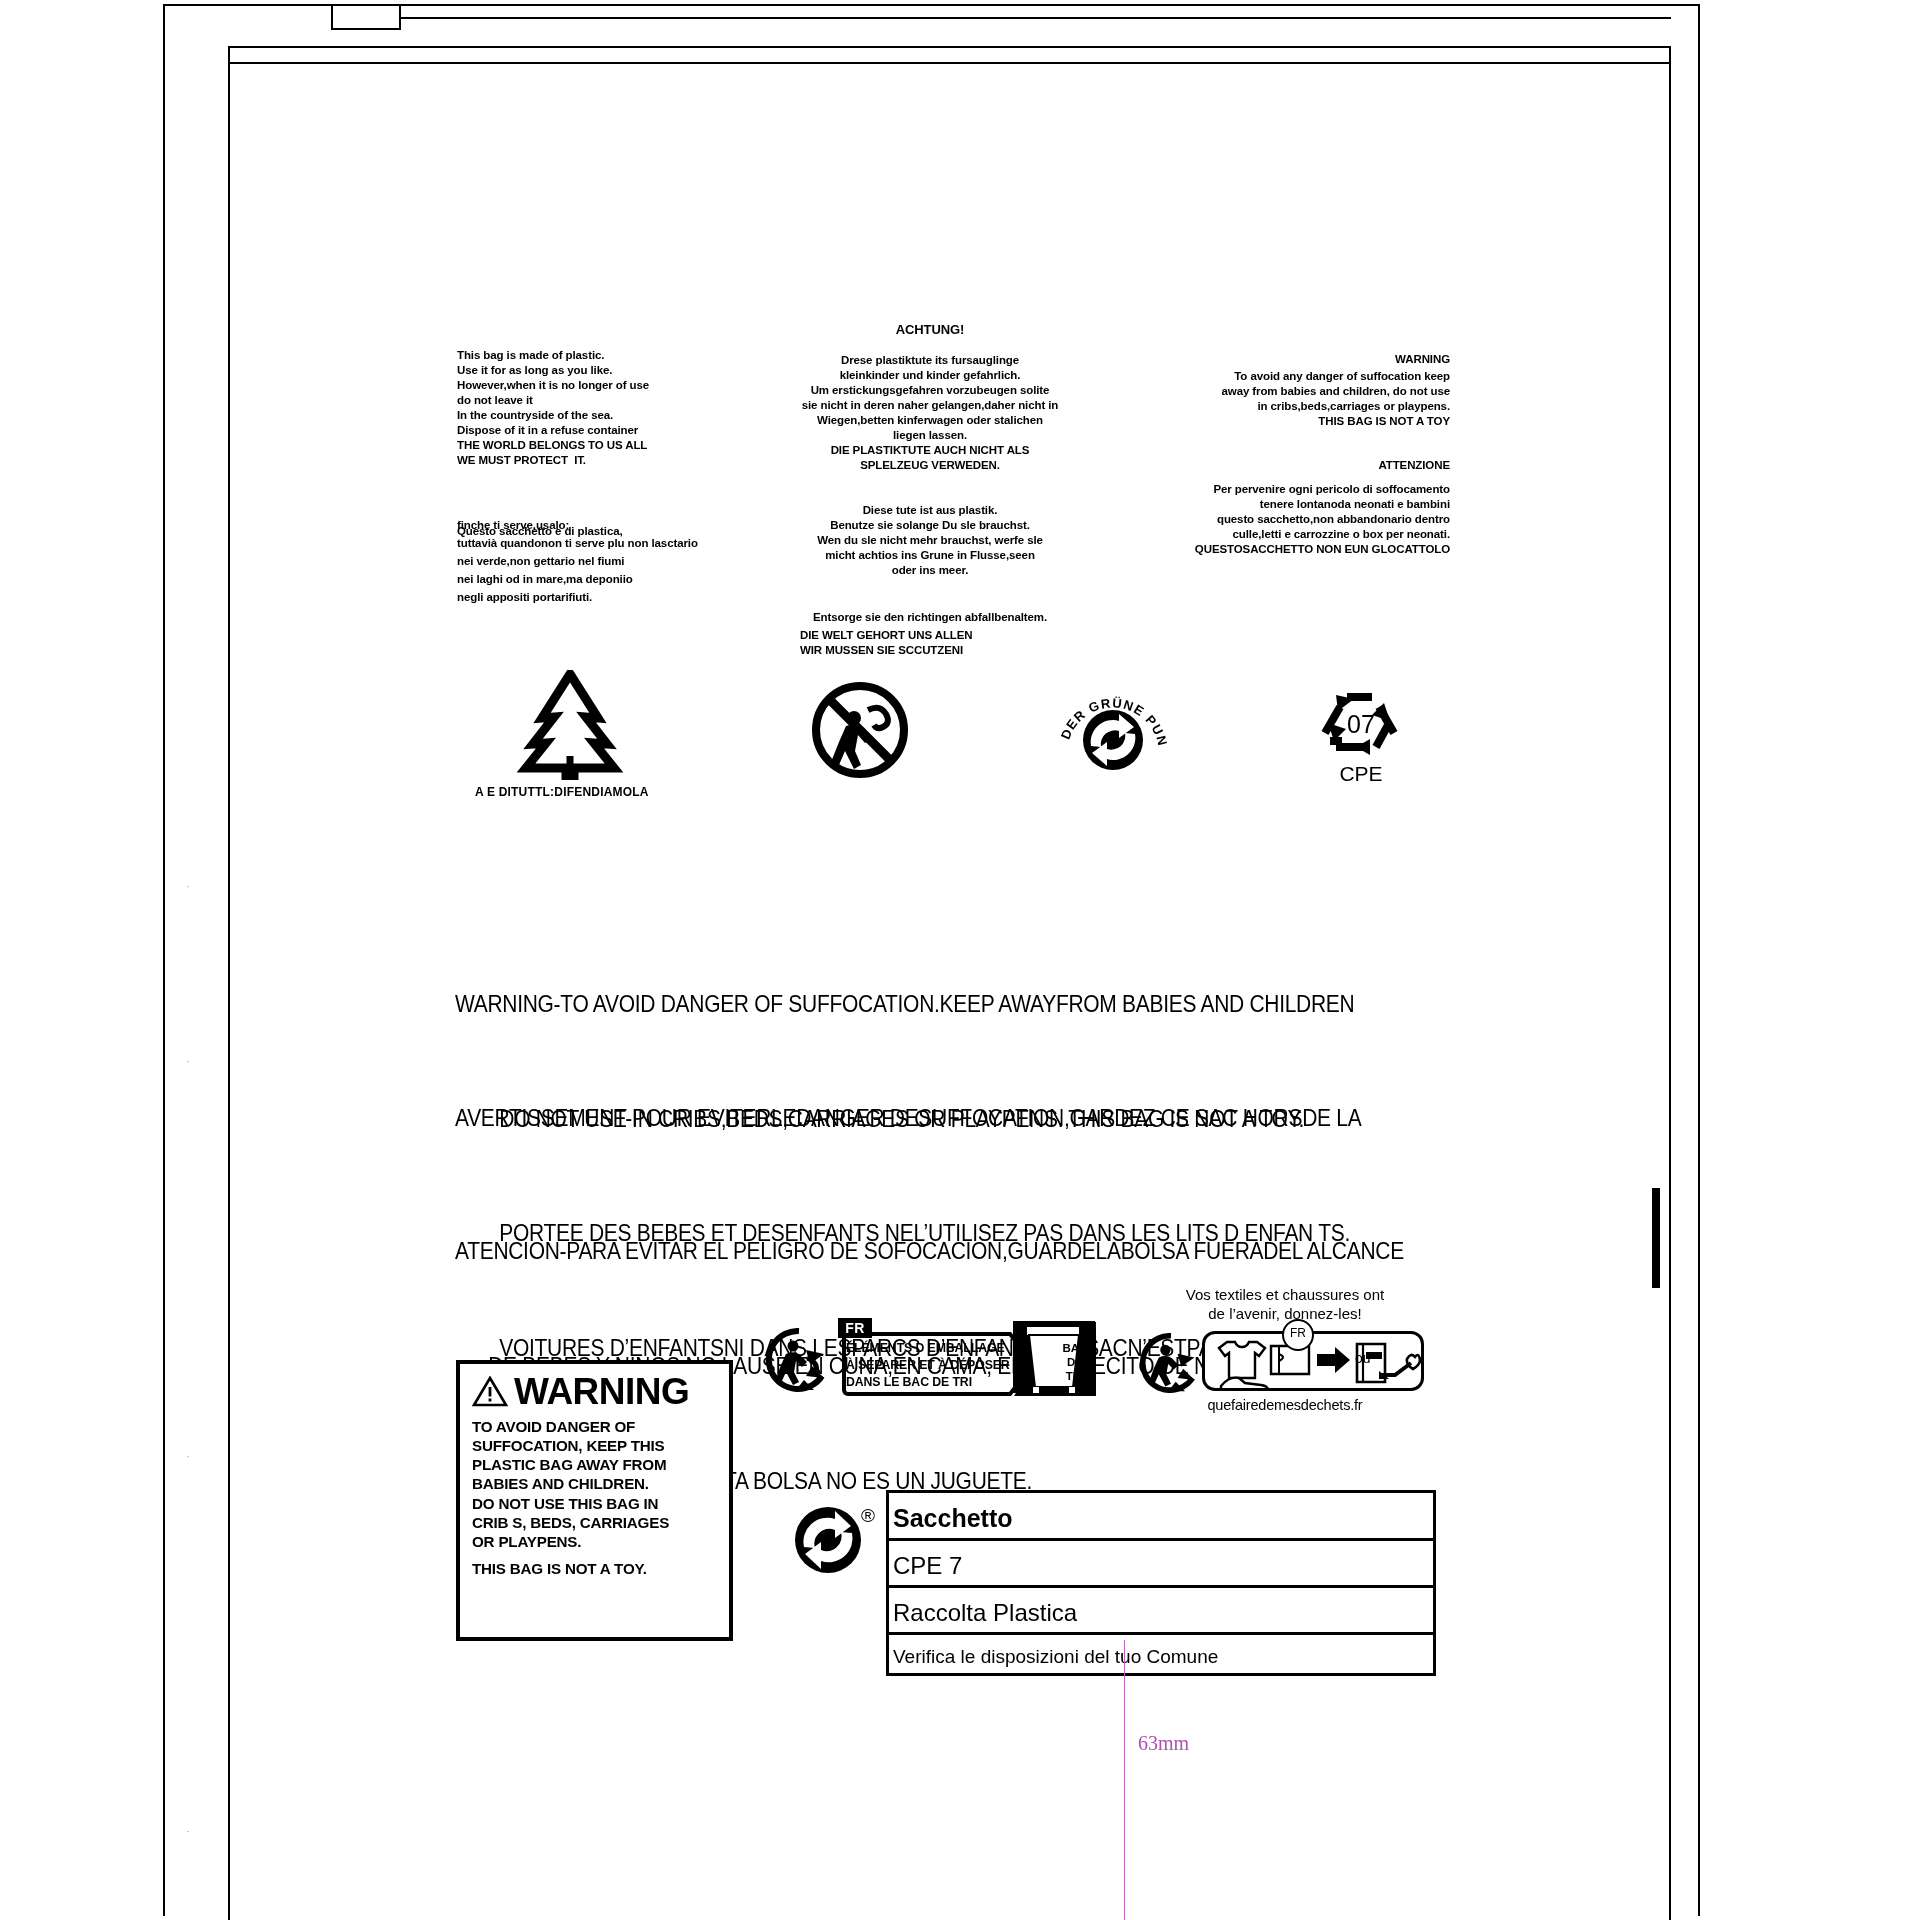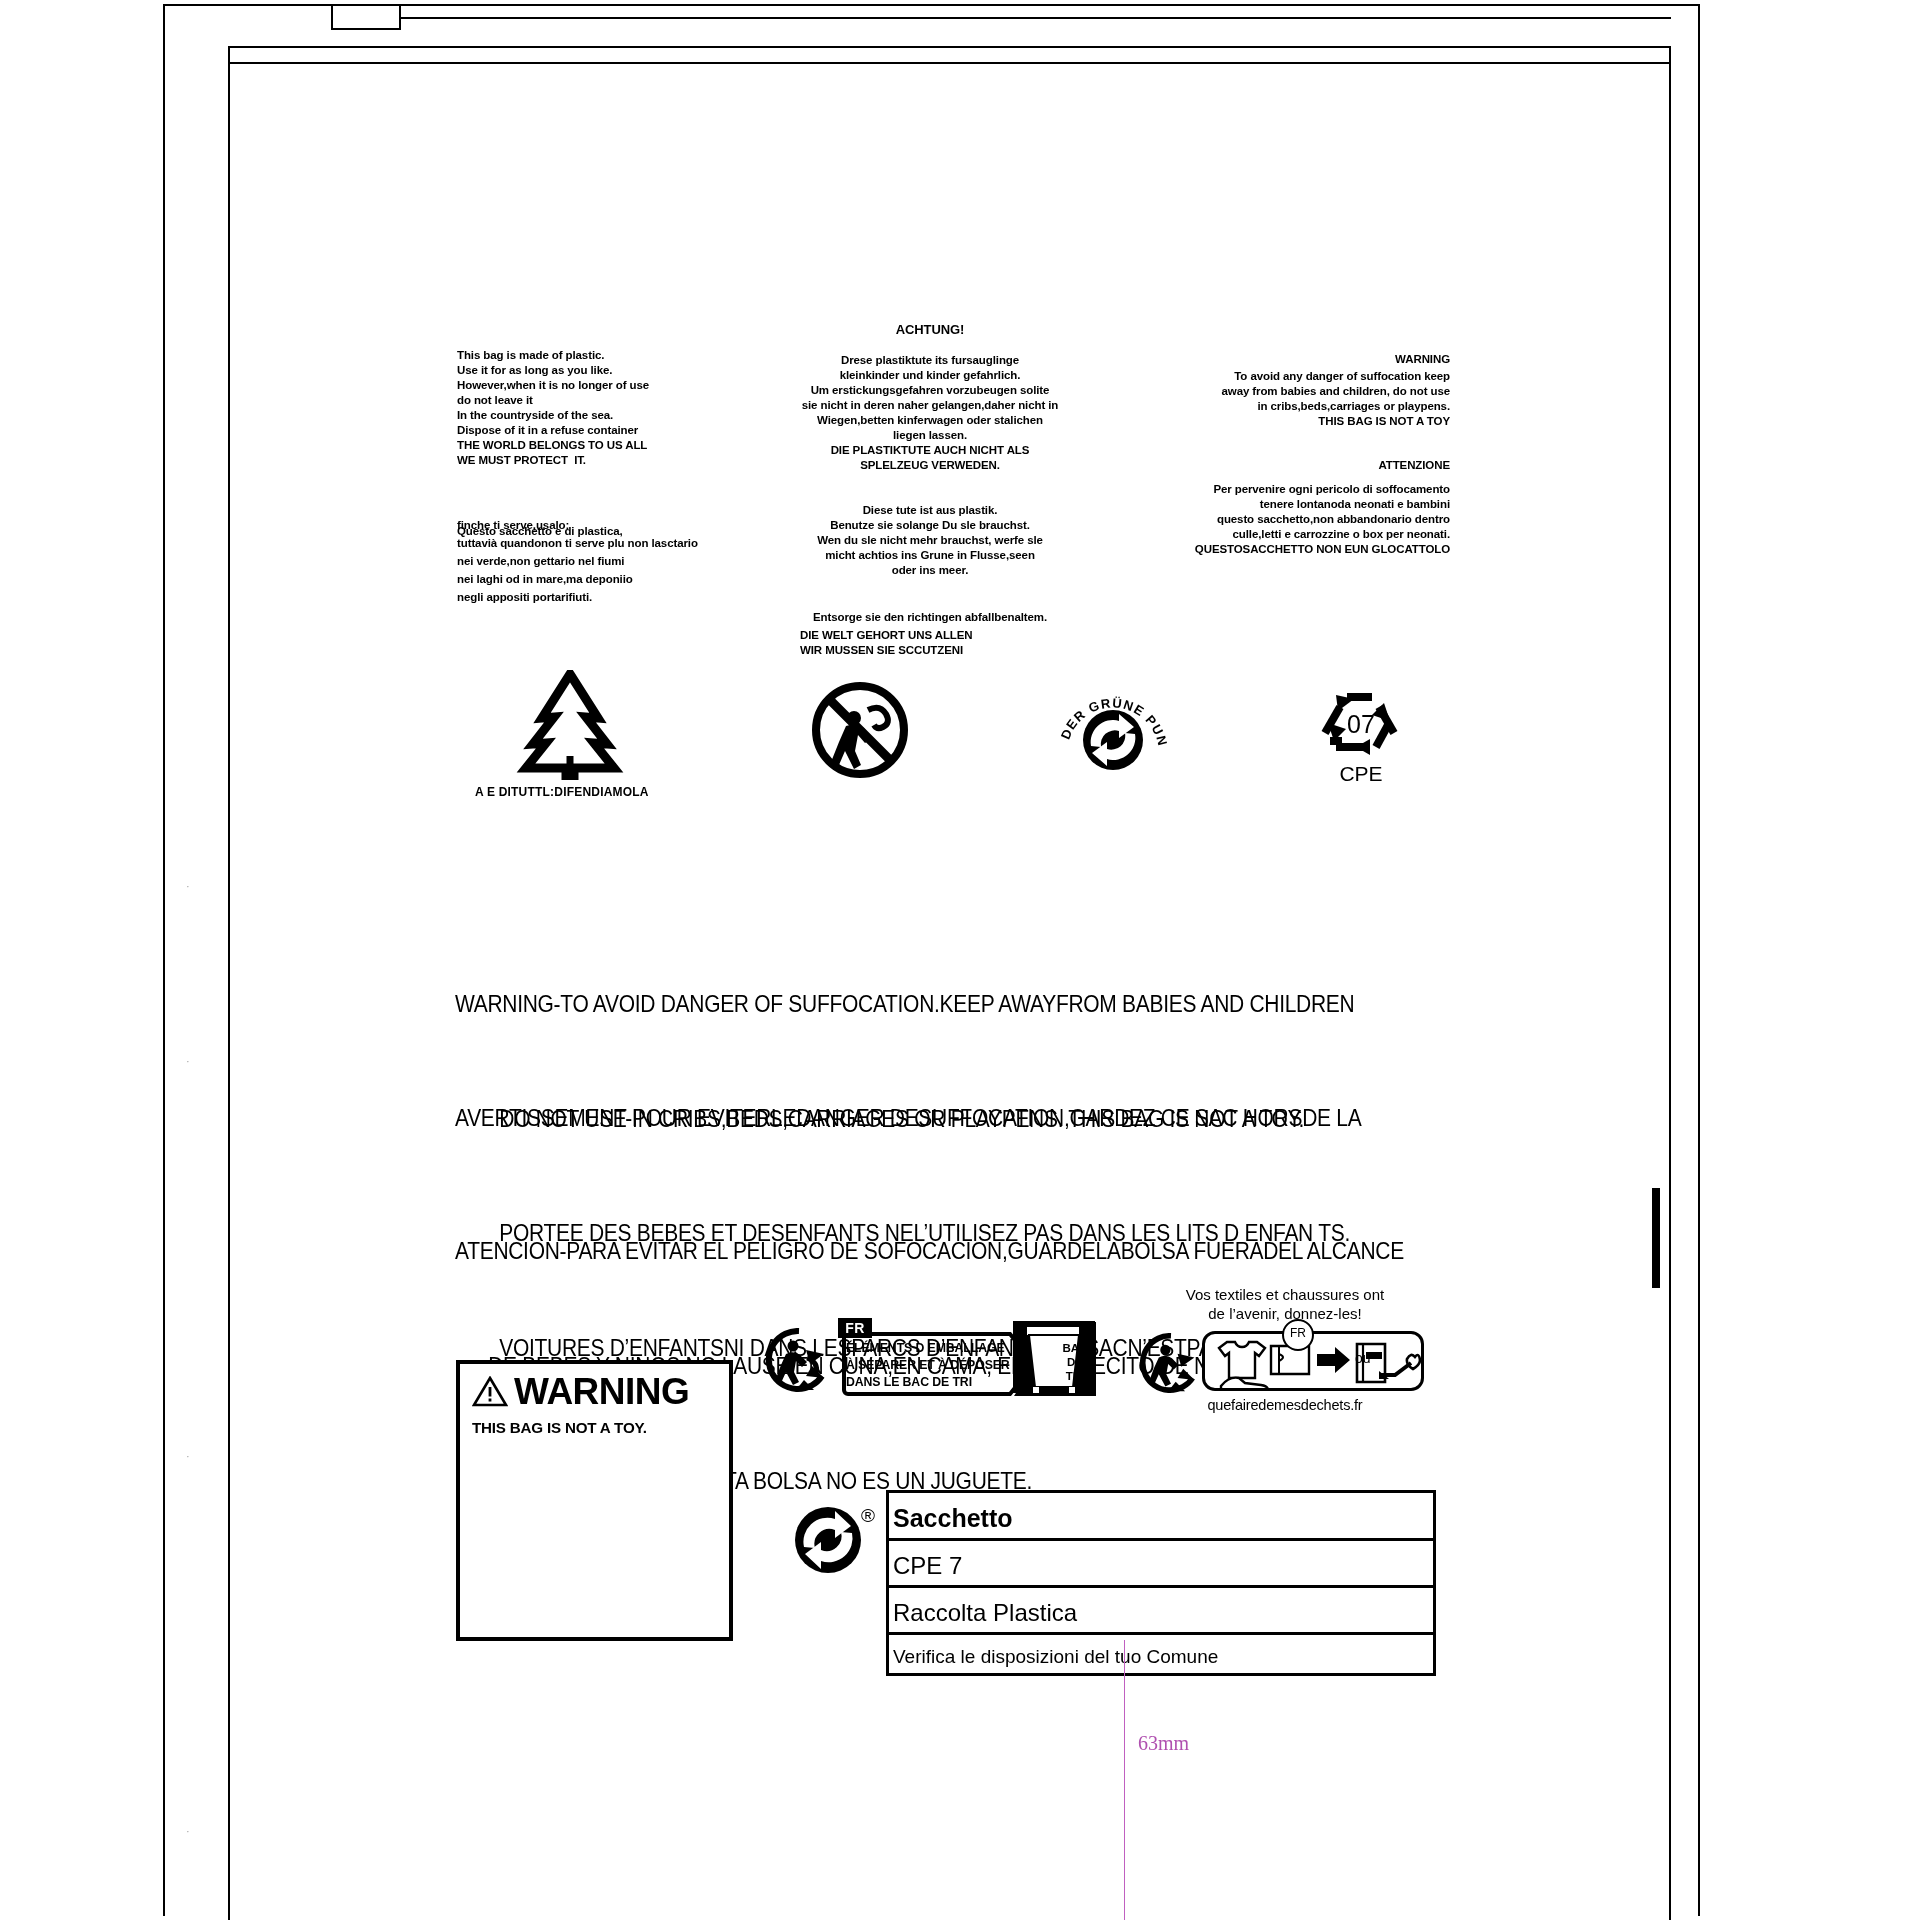--- a/index.html
+++ b/index.html
@@ -470,20 +470,27 @@
     <div class="warnbox-head">
       <span>
         <svg width="36" height="31" viewBox="0 0 36 31">
           <path d="M18 2 L34 29 L2 29 Z" fill="none" stroke="#000" stroke-width="2.6" stroke-linejoin="miter"></path>
           <rect x="16.6" y="11" width="2.8" height="9.5" fill="#000"></rect>
           <rect x="16.6" y="22.5" width="2.8" height="3" fill="#000"></rect>
         </svg>
       </span>
       <span class="wtitle">WARNING</span>
     </div>
+    <div class="warnbox-body">TO AVOID DANGER  OF
+SUFFOCATION, KEEP THIS
+PLASTIC BAG AWAY FROM
+BABIES AND CHILDREN.
+DO NOT USE THIS BAG IN
+CRIB S, BEDS, CARRIAGES
+OR PLAYPENS.</div>
     <div class="warnbox-foot">THIS BAG IS NOT A TOY.</div>
   </div>
 
   <div class="triman-wrap">
     <div style="position:absolute; left:0; top:10px;">
       <svg width="66" height="64" viewBox="0 0 66 64">
         <path d="M33 3 A29 29 0 1 0 56 48" fill="none" stroke="#000" stroke-width="6"></path>
         <g fill="#000">
           <circle cx="27" cy="18" r="5.5"></circle>
           <path d="M20 26 q8 -4 14 1 l7 7 -5 5 -6 -6 -2 11 5 10 -6 3 -7 -13 -5 11 -6 -2 6 -16 z"></path>

